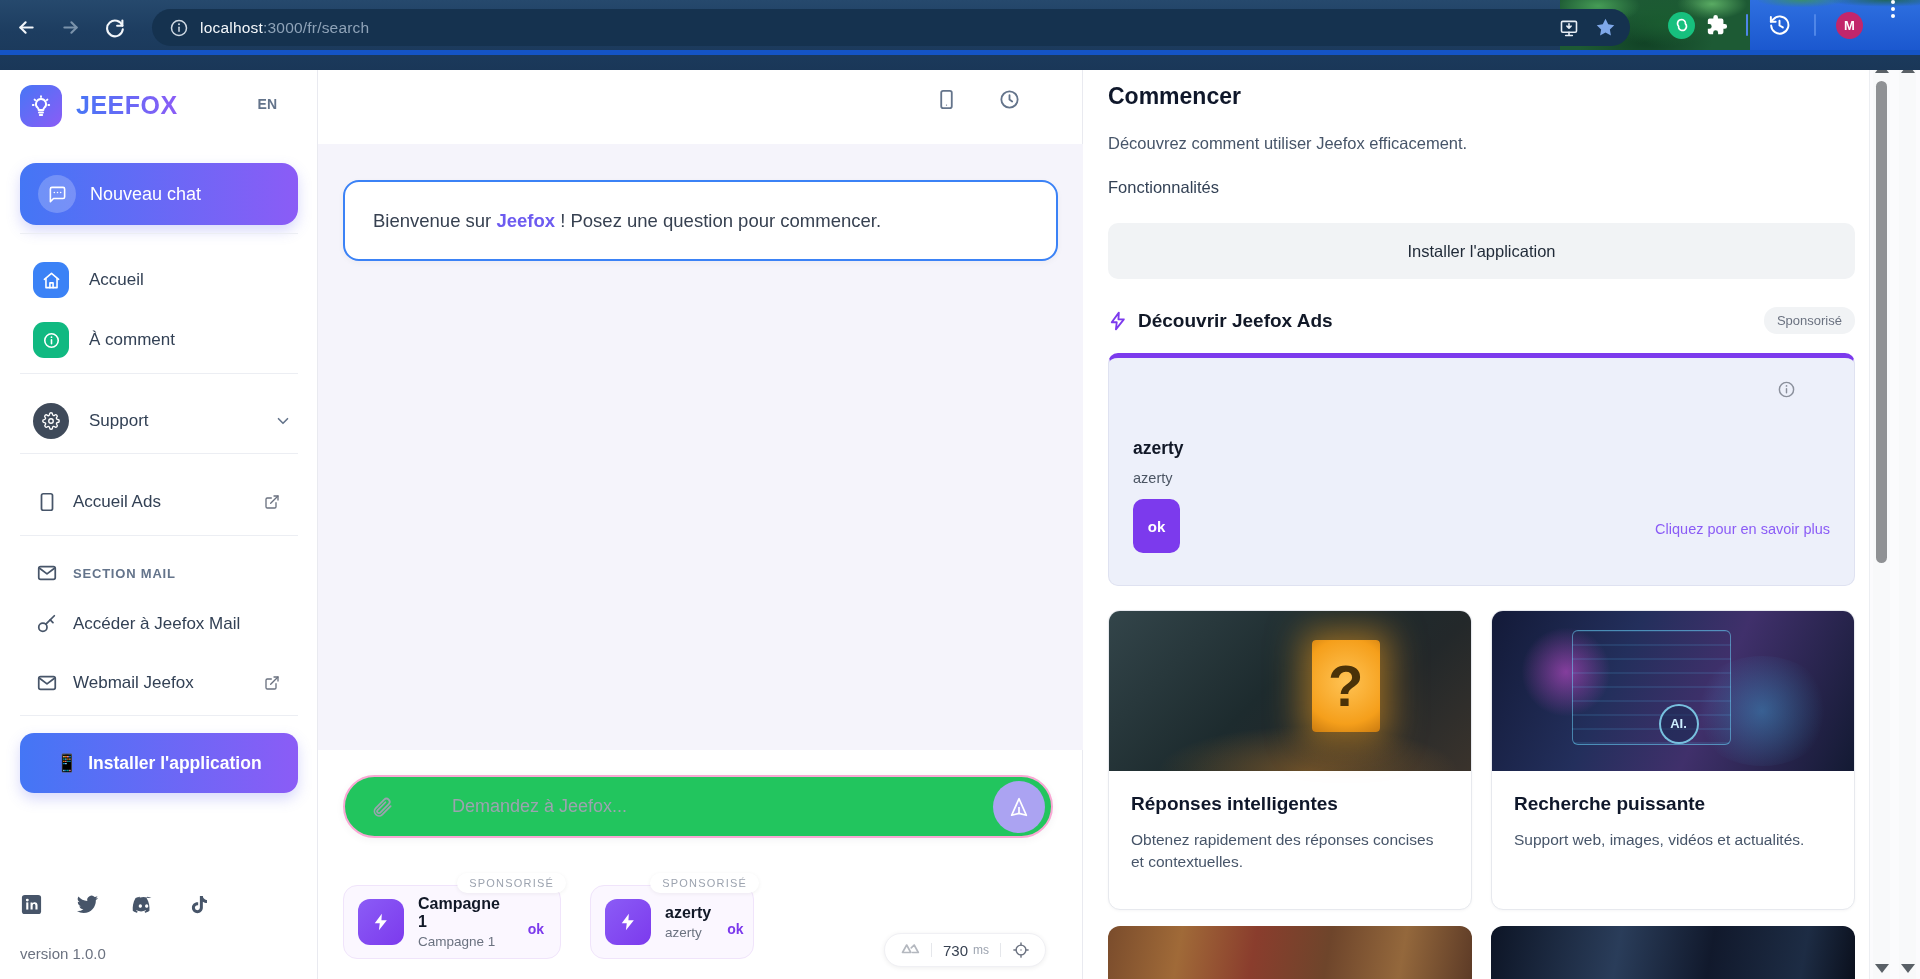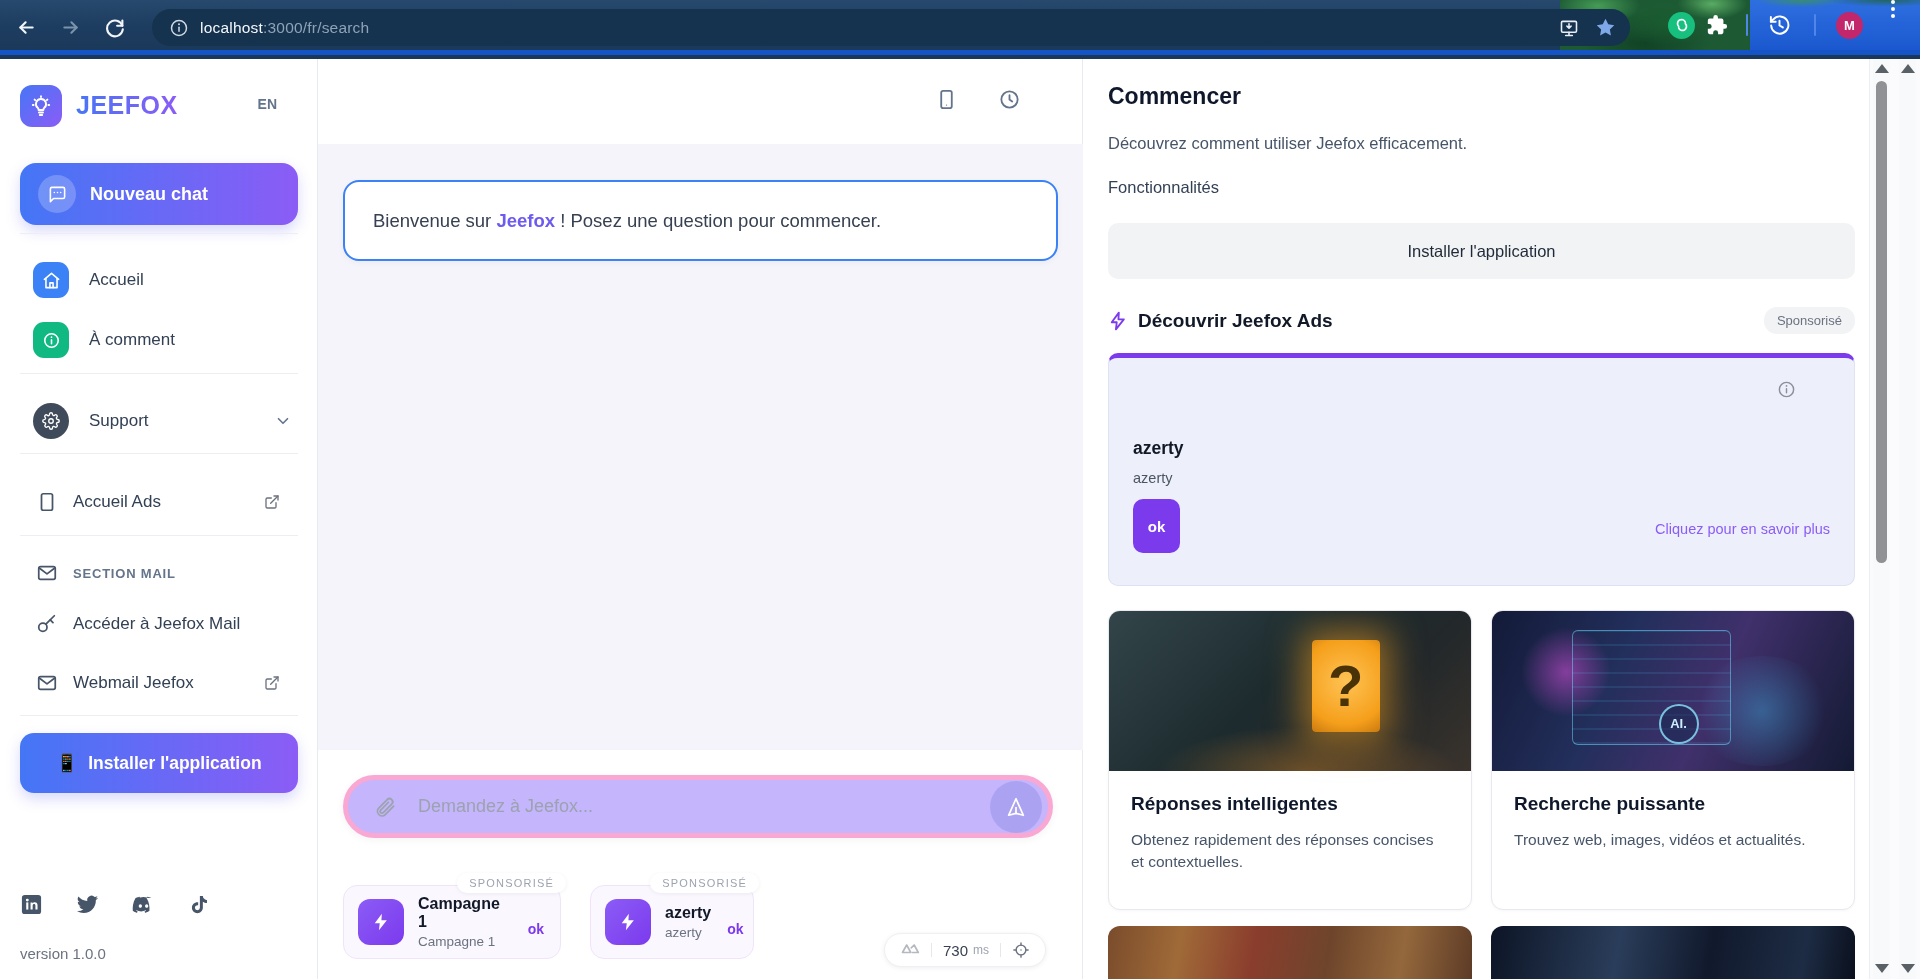--- a/index.html
+++ b/index.html
@@ -1,21 +1,21 @@
 <!DOCTYPE html>
 <html><head>
 <meta charset="utf-8">
 <style>
   html,body{margin:0;padding:0;background:#e8eaed;}
   *{box-sizing:border-box;}
   .stage{position:relative;width:1920px;height:979px;overflow:hidden;background:#fff;
          font-family:"Liberation Sans",sans-serif;-webkit-font-smoothing:antialiased;}
 
   
-  .browser{position:absolute;left:0;top:0;width:1920px;height:59px;
+  .browser{position:absolute;left:0;top:0;width:1920px;height:70px;
            background:linear-gradient(180deg,#26496d 0%,#1d3d60 45%,#1a3758 100%);z-index:50;}
   .theme-blue{position:absolute;left:1750px;top:0;width:170px;height:50px;
               background:linear-gradient(180deg,#2e6fe0,#1b58cf);}
   .theme-foliage{position:absolute;left:1560px;top:0;width:190px;height:50px;
     background:
       radial-gradient(60px 26px at 20% 12%, rgba(72,160,88,.95), transparent 70%),
       radial-gradient(70px 34px at 55% 45%, rgba(26,92,48,.95), transparent 72%),
       radial-gradient(50px 22px at 80% 8%, rgba(96,180,104,.9), transparent 70%),
       radial-gradient(90px 40px at 45% 85%, rgba(16,64,36,.95), transparent 75%),
       #1d5a34;}
@@ -46,21 +46,21 @@
   .sidebar{position:absolute;left:0;top:0;width:318px;height:924px;background:#fff;border-right:1px solid #e9eaf0;}
   .logo-sq{position:absolute;left:20px;top:30px;width:42px;height:42px;border-radius:12px;
            background:linear-gradient(135deg,#4776f6,#8b5cf6);display:flex;align-items:center;justify-content:center;color:#fff;}
   .brand{position:absolute;left:76px;top:36px;font-size:25px;font-weight:800;letter-spacing:.5px;
          background:linear-gradient(90deg,#4776f6,#8b5cf6);-webkit-background-clip:text;background-clip:text;color:transparent;}
   .lang{position:absolute;right:40px;top:41px;font-size:14px;color:#64748b;font-weight:600;}
   .newchat{position:absolute;left:20px;top:108px;width:278px;height:62px;border-radius:16px;border:none;cursor:pointer;
            background:linear-gradient(90deg,#4476f5,#8b5cf6);display:flex;align-items:center;gap:14px;padding:0 18px;
            box-shadow:0 6px 14px rgba(99,102,241,.25);}
   .newchat .bub{width:38px;height:38px;border-radius:50%;background:rgba(255,255,255,.22);display:flex;align-items:center;justify-content:center;color:#fff;}
-  .newchat span{color:#fff;font-size:18px;font-weight:bold;}
+  .newchat span{color:#fff;font-size:18px;font-weight:normal;}
   .sdiv{position:absolute;left:20px;width:278px;height:1px;background:#eceef3;}
   .srow{position:absolute;left:20px;width:278px;height:44px;display:flex;align-items:center;cursor:pointer;}
   .srow .sq{width:36px;height:36px;border-radius:11px;display:flex;align-items:center;justify-content:center;color:#fff;flex:none;margin-left:13px;}
   .srow .lbl{margin-left:20px;font-size:17px;color:#334155;}
   .srow .mini{width:22px;height:22px;color:#475569;flex:none;margin-left:16px;}
   .srow .lbl2{margin-left:15px;font-size:17px;color:#334155;}
   .srow .chev{margin-left:auto;margin-right:6px;color:#64748b;width:18px;height:18px;}
   .srow .ext{margin-left:auto;margin-right:18px;color:#6b7280;width:16px;height:16px;}
   .mailhdr{font-size:13px;font-weight:bold;color:#64748b;letter-spacing:.8px;margin-left:15px;}
   .installbtn{position:absolute;left:20px;top:678px;width:278px;height:60px;border-radius:14px;border:none;cursor:pointer;
@@ -73,22 +73,22 @@
   
   .center{position:absolute;left:318px;top:0;width:765px;height:924px;background:#fff;border-right:1px solid #e9eaf0;}
   .c-head{position:absolute;left:0;top:0;width:765px;height:89px;display:flex;align-items:center;justify-content:flex-end;
           gap:40px;padding-right:62px;color:#64748b;}
   .c-head svg{width:23px;height:23px;cursor:pointer;}
   .chatzone{position:absolute;left:0;top:89px;width:765px;height:606px;background:#f5f4fb;}
   .welcome{position:absolute;left:25px;top:36px;width:715px;height:81px;background:#fff;border-radius:16px;
            border:2px solid #3b82f6;box-shadow:0 2px 6px rgba(30,30,60,.04);display:flex;align-items:center;padding:0 28px;
            font-size:18.5px;color:#374151;}
   .welcome b{color:#6d5bf0;font-weight:bold;}
-  .inputbar{position:absolute;left:25px;top:720px;width:710px;height:63px;background:#c4b5fd;border:5px solid #f9a8d4;
-            border-radius:32px;box-shadow:0 2px 8px rgba(30,30,60,.05);display:flex;align-items:center;}
+  .inputbar{position:absolute;left:25px;top:720px;width:710px;height:63px;background:#22c55e;border:2px solid #f9a8d4;
+            border-radius:32px;box-shadow:0 2px 8px rgba(30,30,60,.05);display:flex;align-items:center;gap:37px;}
   .clip{margin-left:26px;width:22px;height:22px;color:#9ca3af;cursor:pointer;flex:none;}
   .askinput{flex:1;border:none;outline:none;background:transparent;margin-left:20px;font-size:18px;color:#374151;
             font-family:"Liberation Sans",sans-serif;}
   .askinput::placeholder{color:#9ca3af;}
   .sendbtn{width:52px;height:52px;border-radius:50%;border:none;background:#aba3f2;margin-right:6px;cursor:pointer;
            display:flex;align-items:center;justify-content:center;color:#fff;flex:none;}
   .chip{position:absolute;top:830px;height:74px;border-radius:14px;background:#fbf7ff;border:1px solid #f0e4fb;
         display:flex;align-items:center;padding:0 16px 0 14px;cursor:pointer;}
   .chip .bolt-sq{width:46px;height:46px;border-radius:12px;background:linear-gradient(135deg,#8b5cf6,#7c3aed);
         display:flex;align-items:center;justify-content:center;color:#fff;flex:none;}
@@ -544,21 +544,21 @@
         </div>
         <div class="fcard">
           <div class="fimg img-tech">
             <div class="glow1"></div>
               <div class="glow2"></div>
               <div class="grid"></div>
             <div class="ai">AI.</div>
           </div>
           <div class="fbody">
             <div class="ft">Recherche puissante</div>
-            <div class="fd">Trouvez web, images, vidéos et actualités.</div>
+            <div class="fd">Support web, images, vidéos et actualités.</div>
           </div>
         </div>
       </div>
 
       <div class="partials">
         <div class="pcard img-lib"></div>
         <div class="pcard img-dark"></div>
       </div>
     </div>
 

